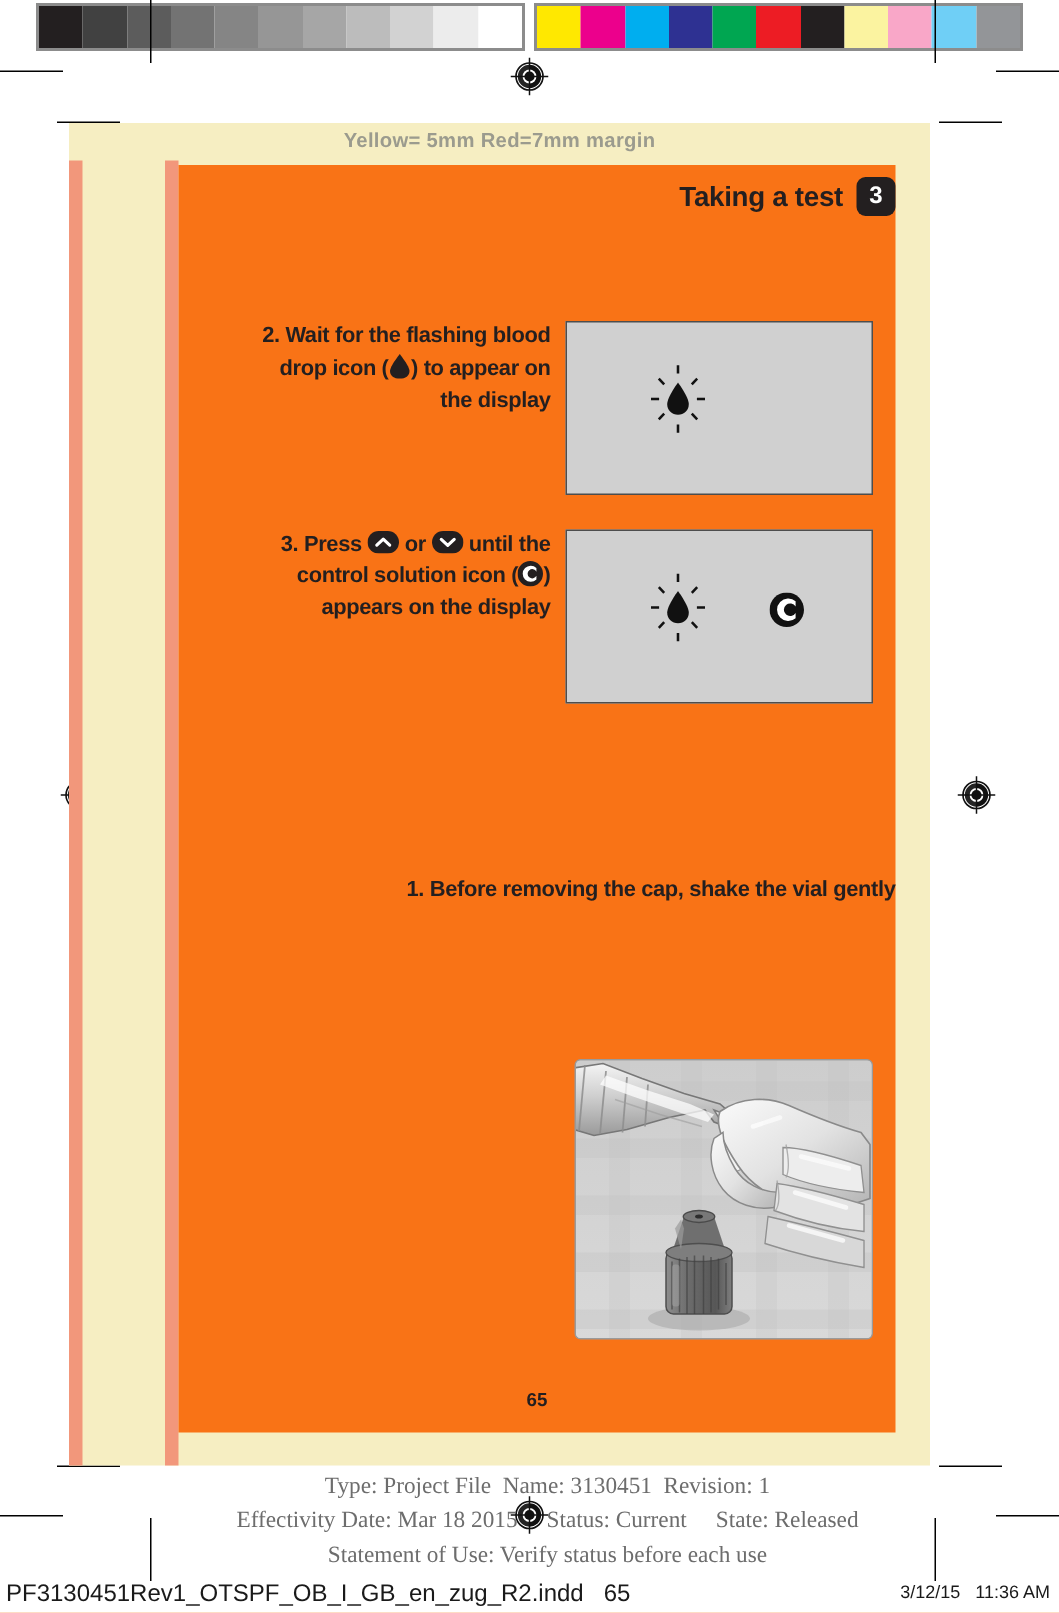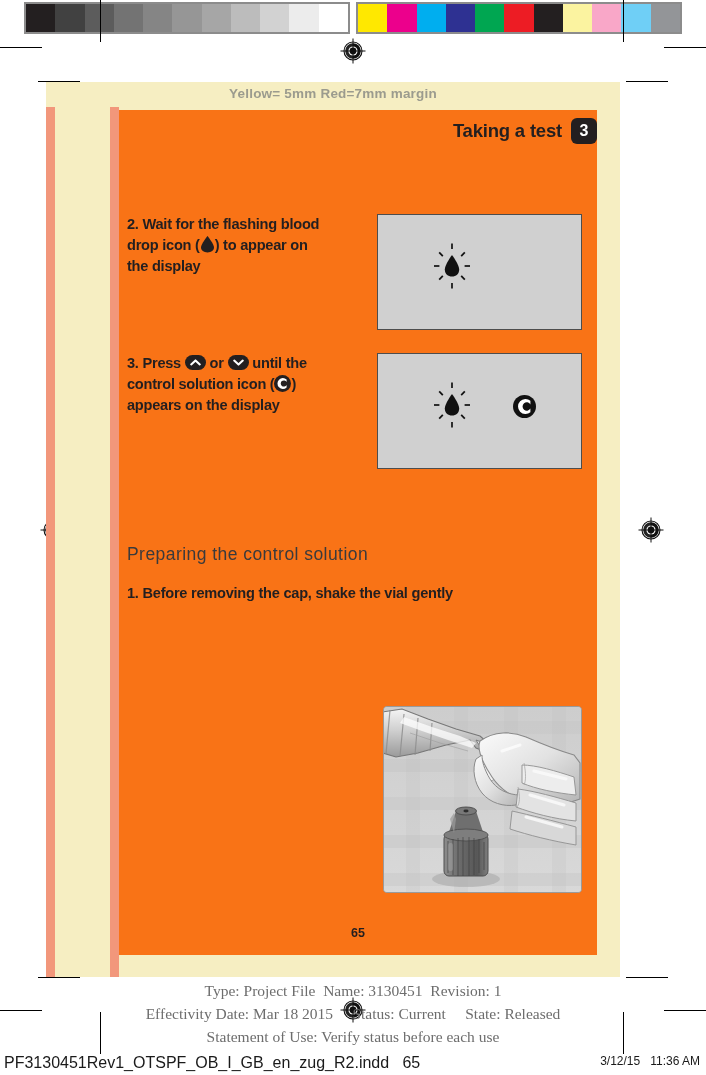--- a/index.html
+++ b/index.html
@@ -2,21 +2,21 @@
 <html><head>
 <meta charset="utf-8">
 <style>
   * { box-sizing: border-box; margin: 0; padding: 0; }
   html, body {
     width: 706px; height: 1075px;
     background: #ffffff;
     font-family: "Liberation Sans", sans-serif;
     overflow: hidden;
   }
-  #root { position: relative; width: 706px; height: 866px; background: #fff; }
+  #root { position: relative; width: 706px; height: 866px; background: #fff; padding-left: 12px; }
 
   
   .colorbar { position: absolute; display: flex; border: 2px solid #8c8c8c; }
   .colorbar .sw { width: 100%; height: 100%; }
   #gray-bar  { left: 24px;  top: 2px; width: 326px; height: 32px; }
   #color-bar { left: 356px; top: 2px; width: 326px; height: 32px; }
 
   
   .crop { position: absolute; background: #000; }
   .crop.h { height: 1px; width: 42px; }
@@ -58,21 +58,21 @@
     width: 26px; height: 26px; border-radius: 6px;
     background: #231f20; color: #fff;
     font-size: 16px; font-weight: 700;
     display: flex; align-items: center; justify-content: center;
   }
 
   
   .step {
     position: absolute;
     font-size: 14.6px; font-weight: 700; color: #231f20;
-    line-height: 1.45; letter-spacing: -.25px;
+    line-height: 1.45; letter-spacing: -.25px; text-align: right;
   }
   .step .ln { display: block; white-space: nowrap; }
 
   
   .ic { display: inline-block; vertical-align: -3px; }
   .ic-drop { width: 15px; height: 18px; }
   .ic-key  { width: 21px; height: 15px; vertical-align: -2px; }
   .ic-c    { width: 17px; height: 17px; vertical-align: -3px; }
 
   
@@ -271,21 +271,20 @@
             <line x1="34.8" y1="10.4" x2="31.2" y2="14.2"></line>
             <line x1="12.8" y1="33.8" x2="9.2" y2="37.6"></line>
           </g>
         </svg>
         <svg style="position:absolute; left:135px; top:41px;" width="23" height="23" viewBox="0 0 23 23">
           <circle cx="11.5" cy="11.5" r="11.5" fill="#111"></circle>
           <path d="M17.4 5.8 A7.5 7.5 0 1 0 17.4 17.2 L17.4 13.6 A4.2 4.2 0 1 1 17.4 9.4 Z" fill="#fff"></path>
         </svg>
       </div>
 
-      <div id="section-heading" style="left:8px; top:434px;">Preparing the control solution</div>
 
       <div class="step" style="left:8px; top:473px; width:470px;">
         <span class="ln">1. Before removing the cap, shake the vial gently</span>
       </div>
 
 
 
       <div id="illustration" style="left:264px; top:596px; width:199px; height:187px;">
         <svg width="199" height="187" viewBox="0 0 199 187">
           <defs>

